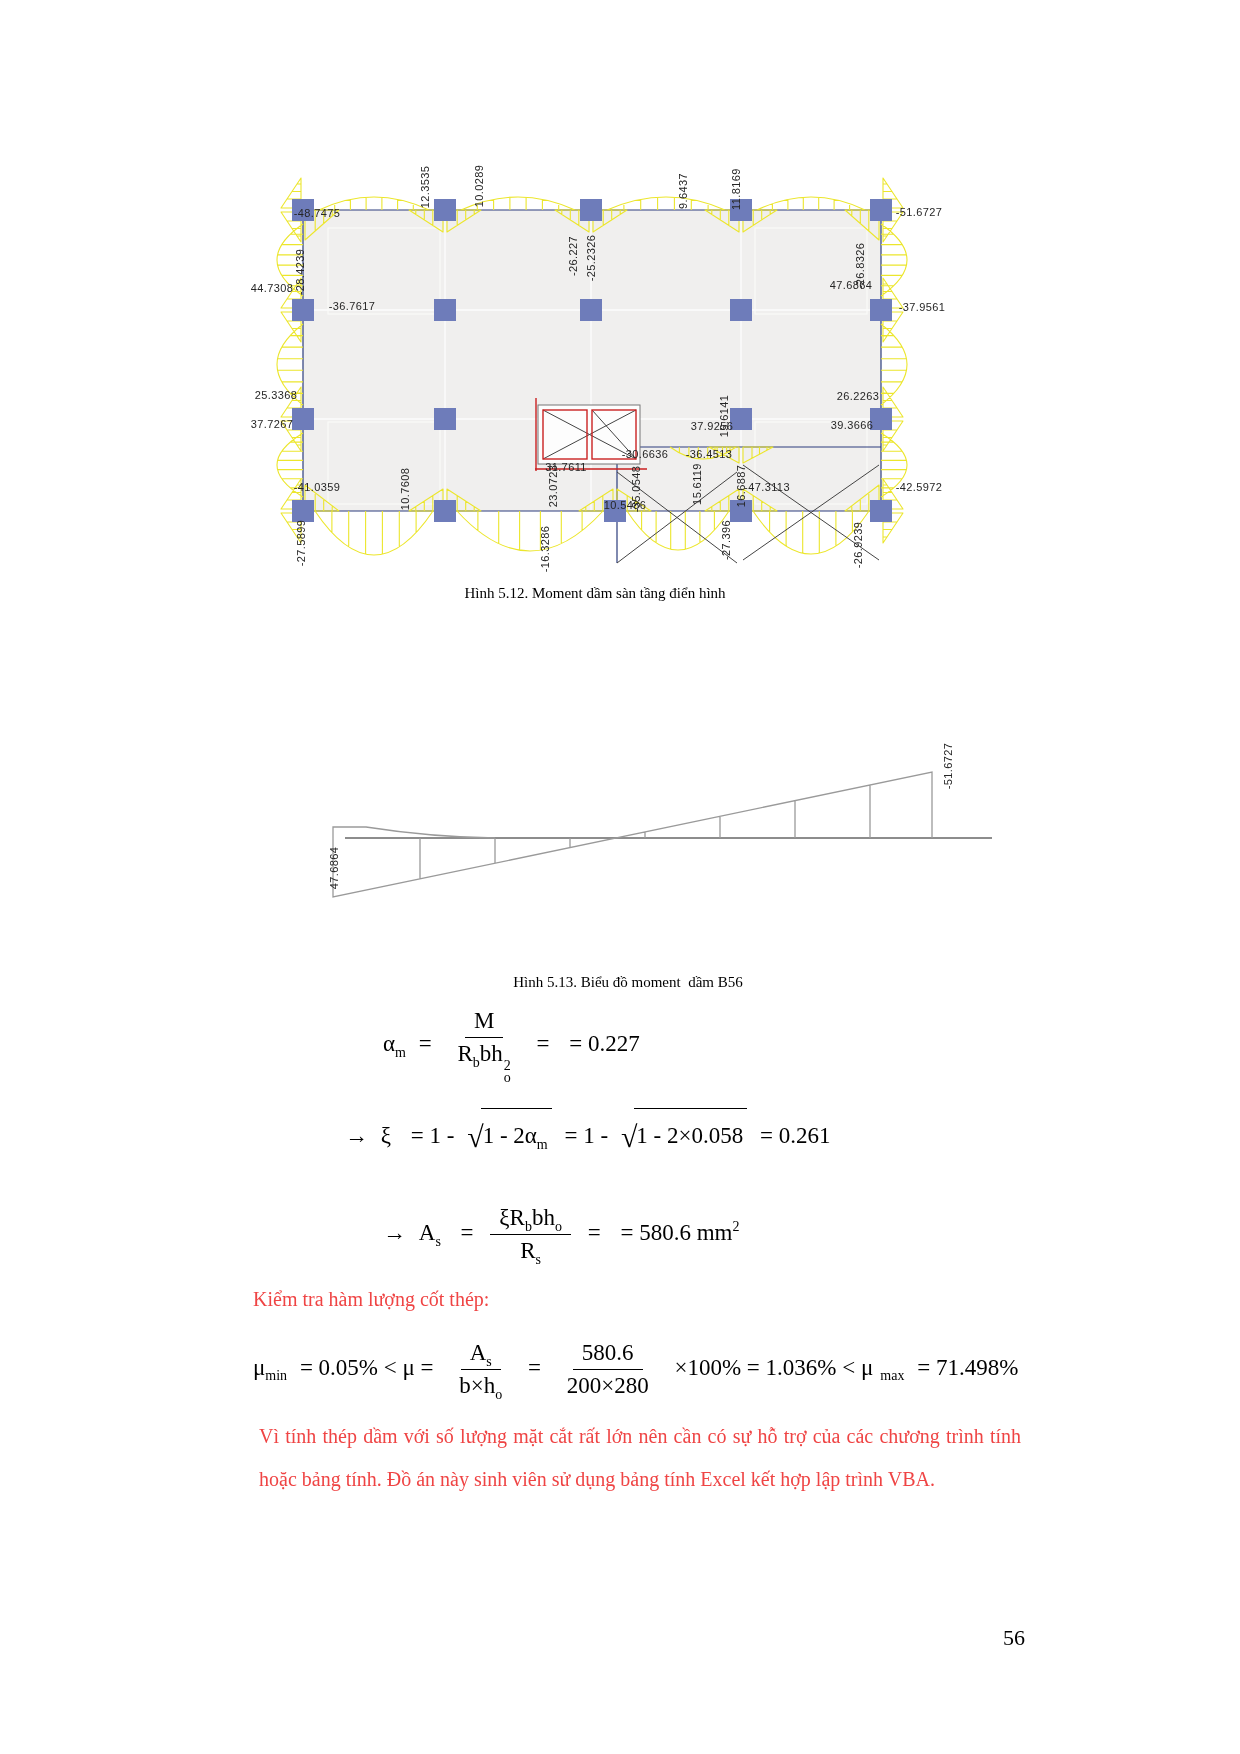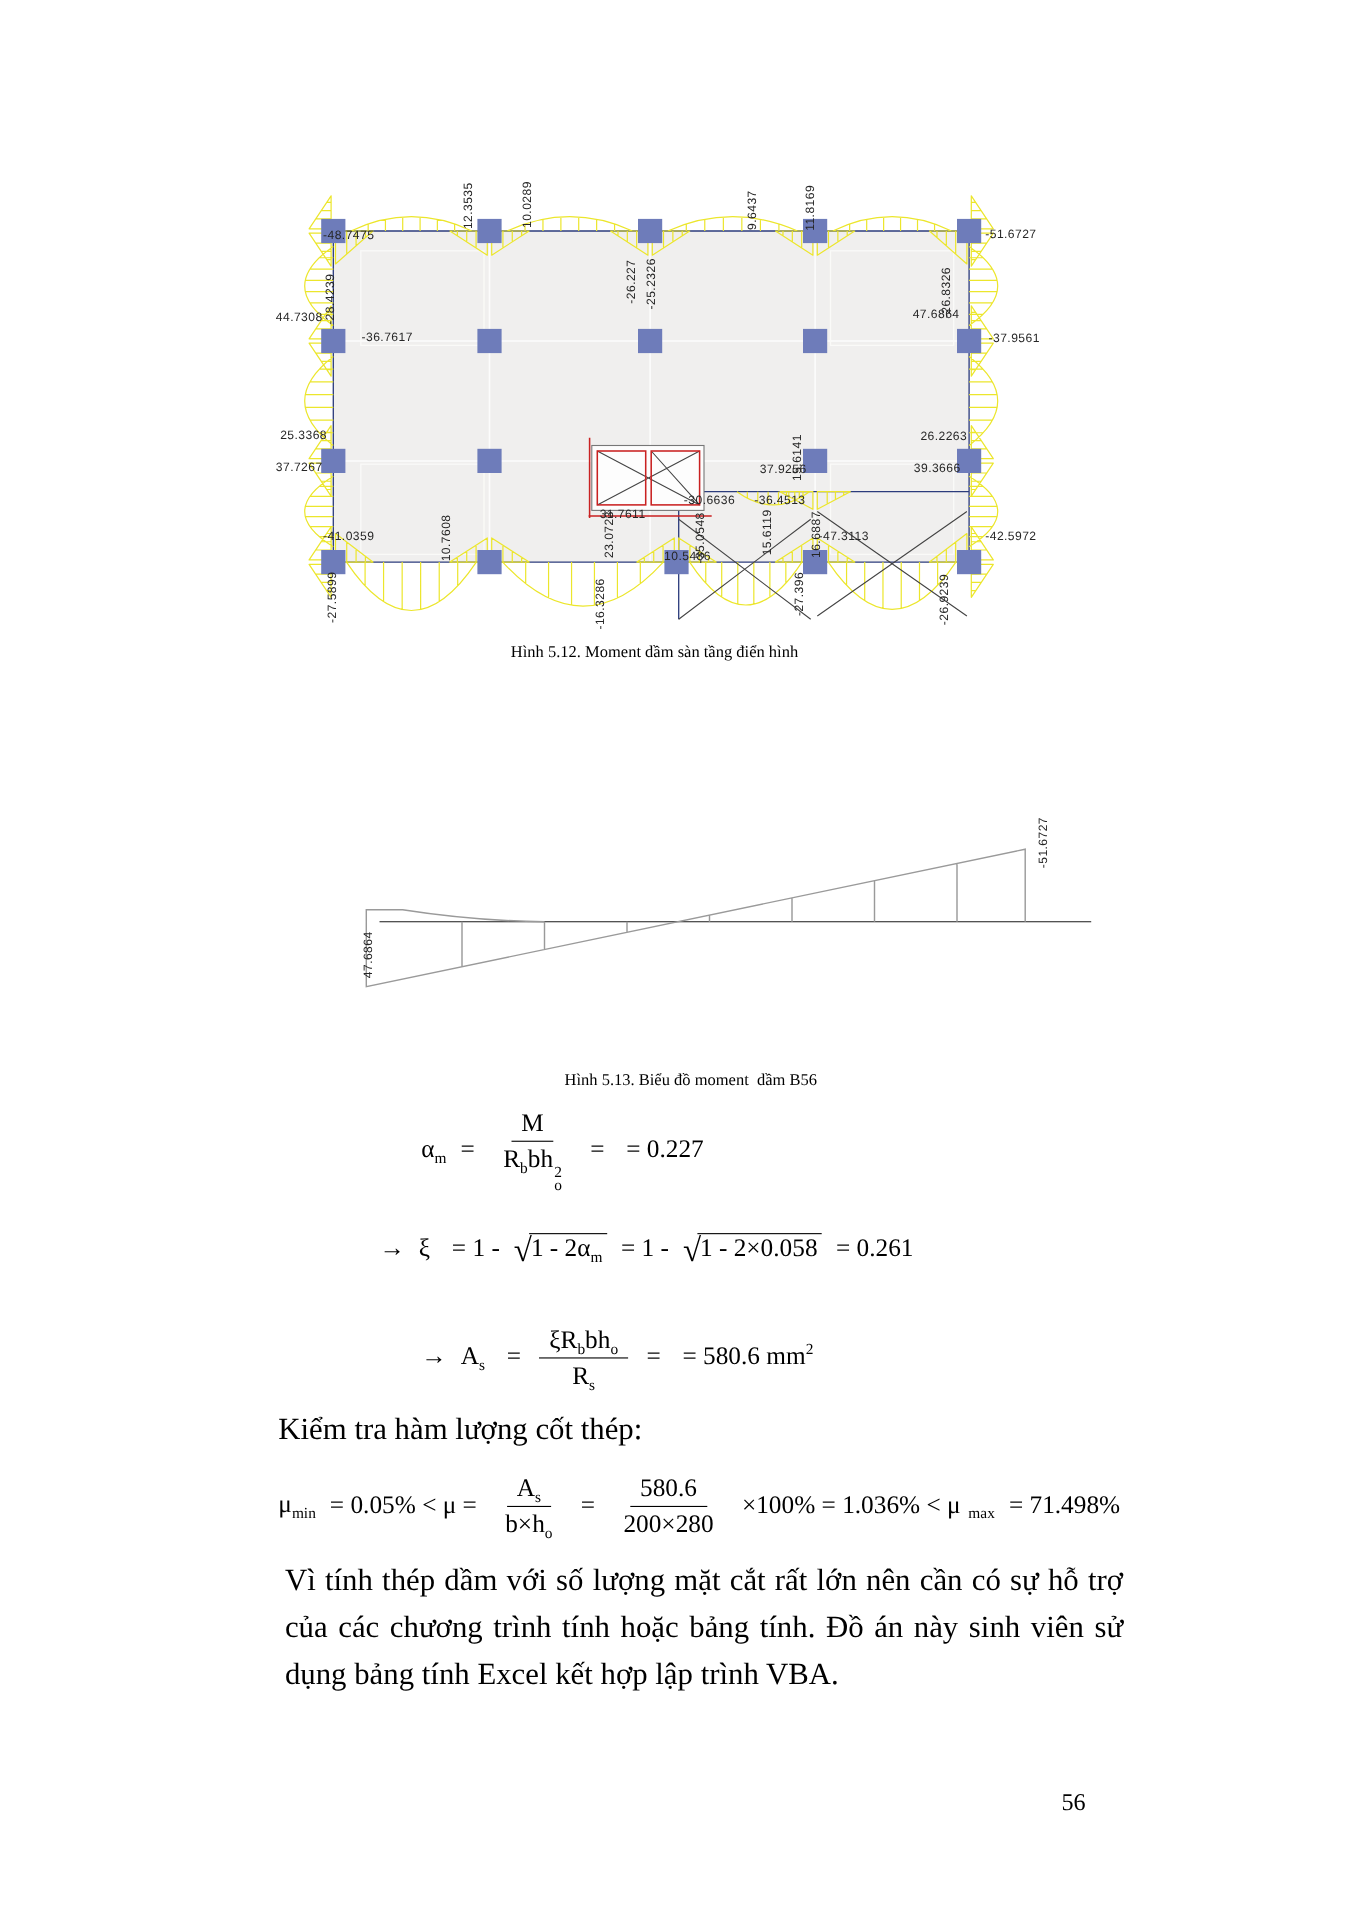--- a/index.html
+++ b/index.html
@@ -1,29 +1,29 @@
 <!DOCTYPE html>
 <html><head>
 <meta charset="utf-8">
 <style>
   html,body{margin:0;padding:0;background:#ffffff;}
   body{width:1240px;height:1754px;position:relative;font-family:"Liberation Serif",serif;color:#111;}
   .abs{position:absolute;}
   .caption{font-size:15px;text-align:center;white-space:pre-wrap;color:#000;}
-  .bodytext{font-size:28px;line-height:43px;text-align:justify;color:#000000;}
+  .bodytext{font-size:20px;line-height:43px;text-align:justify;color:#ef4444;}
   .formula{font-size:23px;color:#000;white-space:nowrap;}
   .formula .op{margin:0 7px;}
   .formula sub{font-size:14px;line-height:0;}
   .formula sup{font-size:14px;line-height:0;}
   .frac{display:inline-flex;flex-direction:column;align-items:center;vertical-align:middle;margin:0 4px;text-align:center;}
   .frac .num{padding:0 9px 3px 9px;border-bottom:1.8px solid #000;}
   .frac .den{padding:3px 9px 0 9px;}
   .ss{display:inline-flex;flex-direction:column;align-items:flex-start;font-size:14px;line-height:12px;vertical-align:-9px;margin-left:1px;}
   .rsign{font-size:30px;margin-right:-3px;vertical-align:-4px;}
-  .rad{border-top:1.7px solid #000;padding:0 4px 0 2px;}
+  .rad{border-top:1.7px solid #000;padding:14px 4px 0 2px;}
   .lbl{font-family:"Liberation Sans","DejaVu Sans",sans-serif;font-size:11px;fill:#262626;letter-spacing:.4px;}
   .pagenum{font-size:22px;color:#000;}
 </style>
 </head>
 <body>
 
 <svg id="fig1-svg" class="abs" style="left:240px;top:150px;" width="760" height="445" viewBox="0 0 760 445">
     <rect x="63" y="60" width="578" height="301" fill="#f0efee"></rect>
     <line x1="205" y1="60" x2="205" y2="361" stroke="#ffffff" stroke-width="1.4" opacity="0.85"></line>
     <line x1="351" y1="60" x2="351" y2="361" stroke="#ffffff" stroke-width="1.4" opacity="0.85"></line>
@@ -158,13 +158,13 @@
   <span class="frac">
     <span class="num">580.6</span>
     <span class="den">200×280</span>
   </span>
   <span class="op">×100% = 1.036% &lt; μ</span><sub>max</sub>
   <span class="op">= 71.498%</span>
 </div>
 
 <div class="abs bodytext" style="left:259px;top:1415px;width:762px;">Vì tính thép dầm với số lượng mặt cắt rất lớn nên cần có sự hỗ trợ của các chương trình tính hoặc bảng tính. Đồ án này sinh viên sử dụng bảng tính Excel kết hợp lập trình VBA.</div>
 
-<div class="abs pagenum" style="left:965px;top:1625px;text-align:right;">56</div>
+<div class="abs pagenum" style="left:1003px;top:1625px;text-align:right;">56</div>
 
 </body></html>

